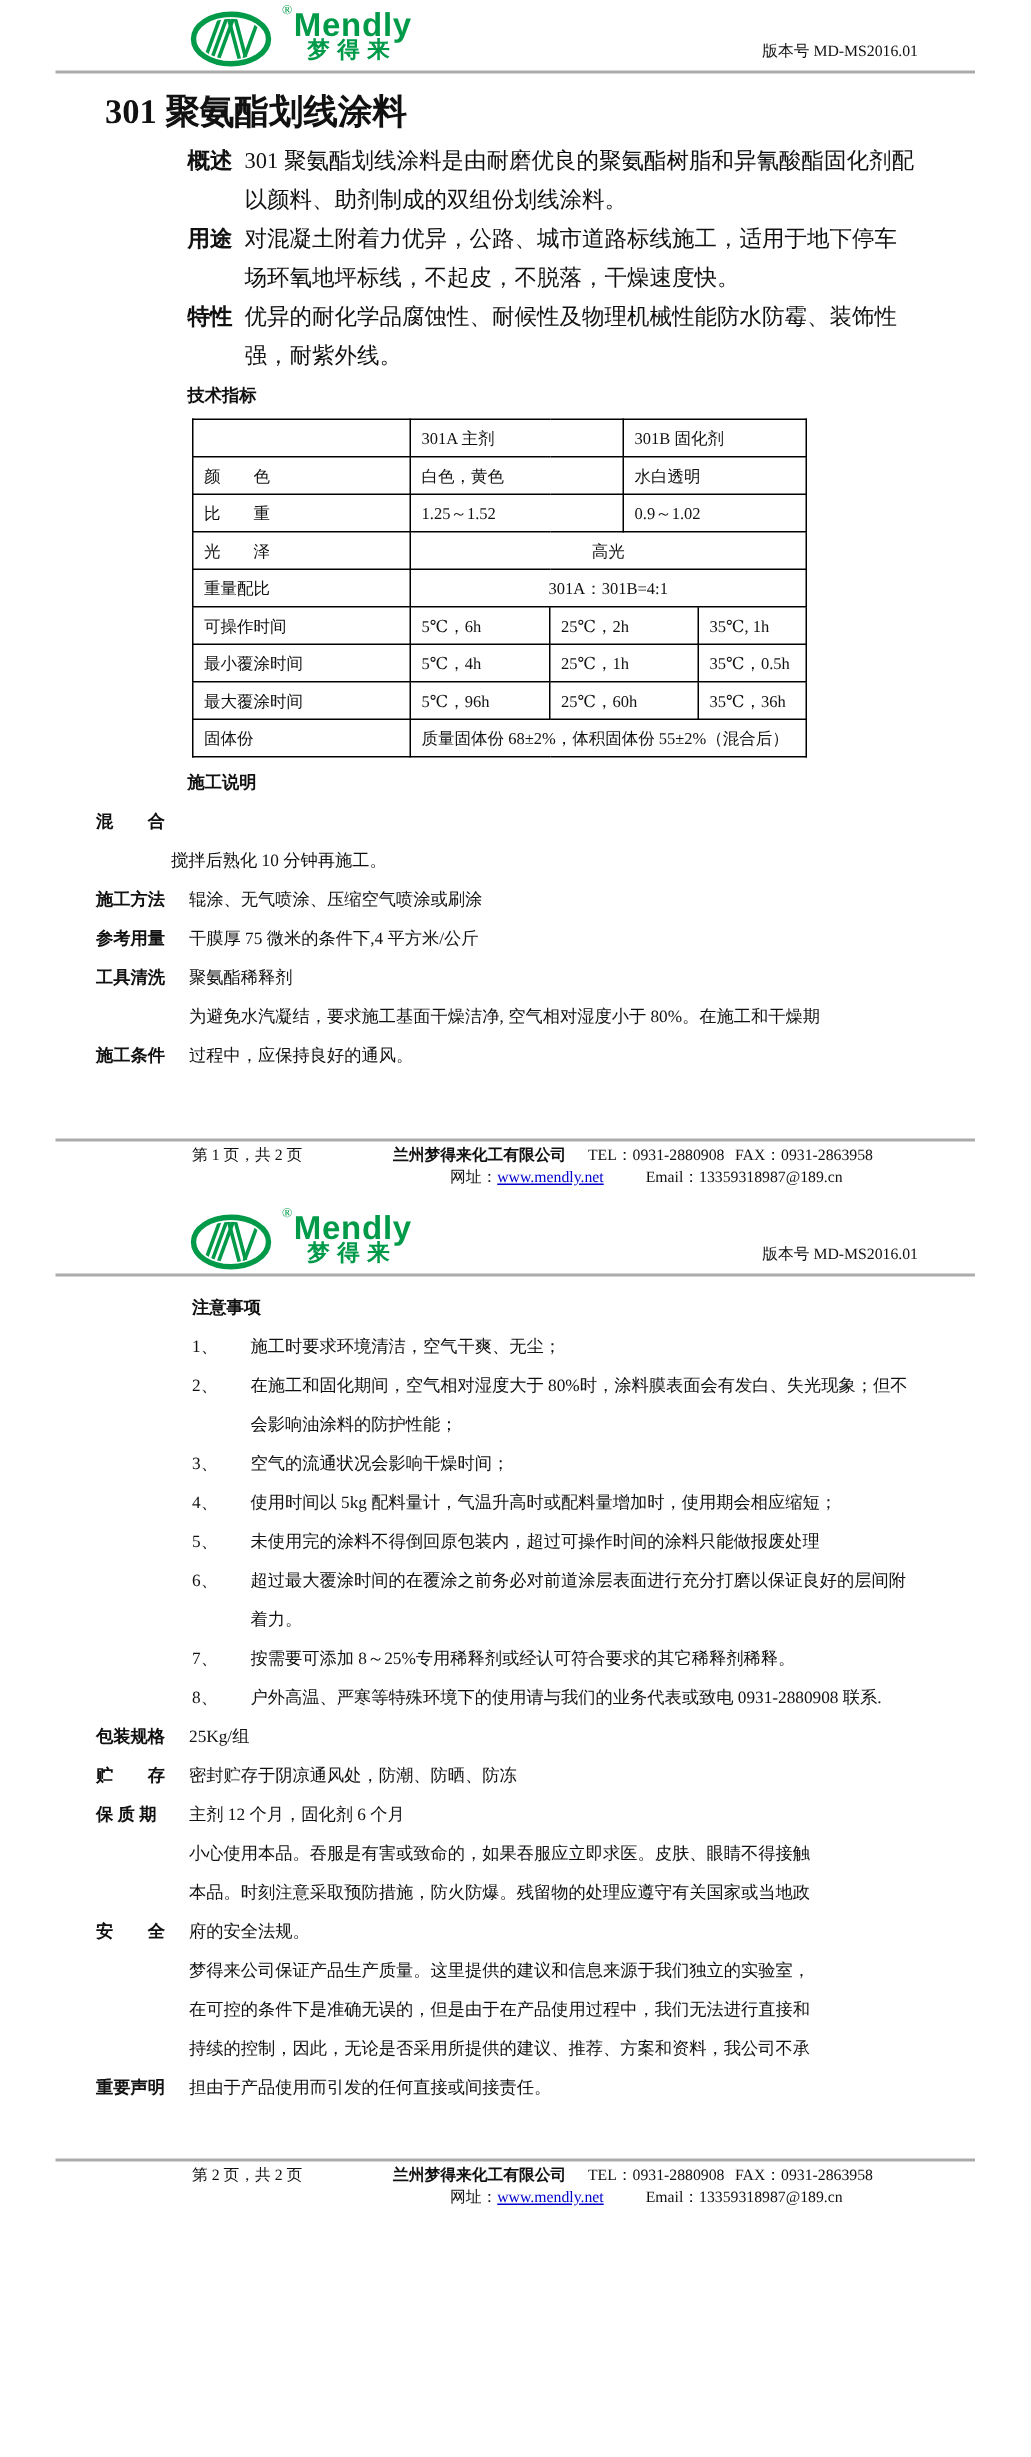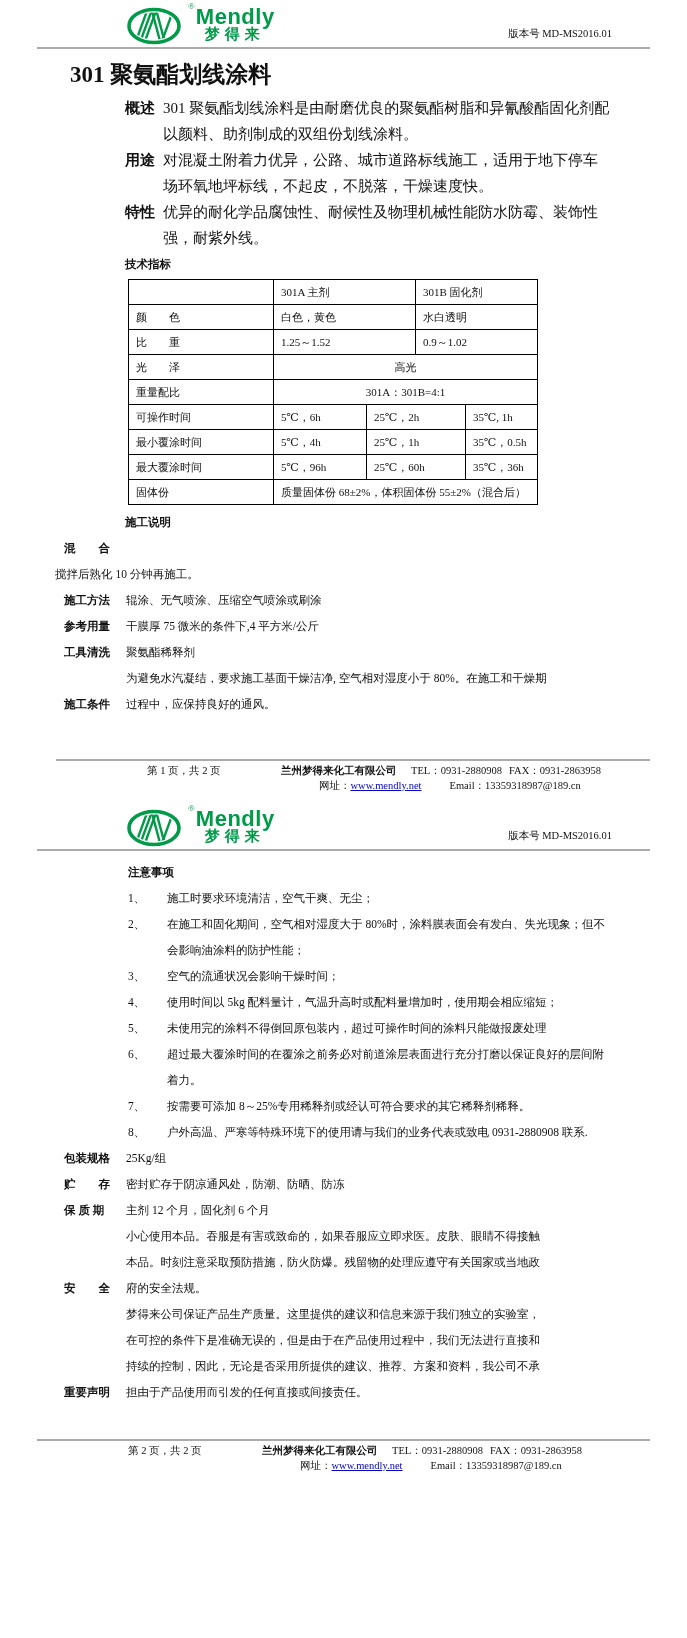--- a/index.html
+++ b/index.html
@@ -28,23 +28,23 @@
   .stext{flex:1;}
   .sechead{margin-left:125px;font-size:11.5px;font-weight:bold;line-height:26px;}
   table.spec{border-collapse:collapse;margin:2px 0 4px 128px;table-layout:fixed;
              width:409px;font-size:11px;}
   table.spec td{border:1px solid #000;height:24px;padding:0 7px;vertical-align:middle;
                 overflow:hidden;white-space:nowrap;}
   table.spec td.center{text-align:center;}
   .crow{display:flex;margin-left:64px;width:487px;font-size:11.5px;line-height:26px;align-items:flex-end;}
   .clabel{width:62px;flex-shrink:0;font-weight:bold;}
   .ctext{flex:1;}
-  .cnote{margin-left:55px;width:487px;font-size:11.5px;line-height:26px;}
+  .cnote{margin-left:114px;width:487px;font-size:11.5px;line-height:26px;}
   
-  .footerblock{margin-top:42px;padding-left:19px;}
+  .footerblock{margin-top:42px;}
   .footer{border-top:2px solid #ababab;margin:0 37px;padding-top:2px;font-size:10.5px;}
   .frow{display:flex;line-height:15px;white-space:nowrap;}
   .fpage{margin-left:91px;width:134px;}
   .fcompany{width:130px;font-weight:bold;}
   .ftel{width:98px;}
   .fweb{margin-left:263px;}
   .femail{margin-left:28px;}
   .link{color:#0000cc;text-decoration:underline;cursor:pointer;}
   
   .p2head{display:flex;justify-content:space-between;align-items:flex-end;

